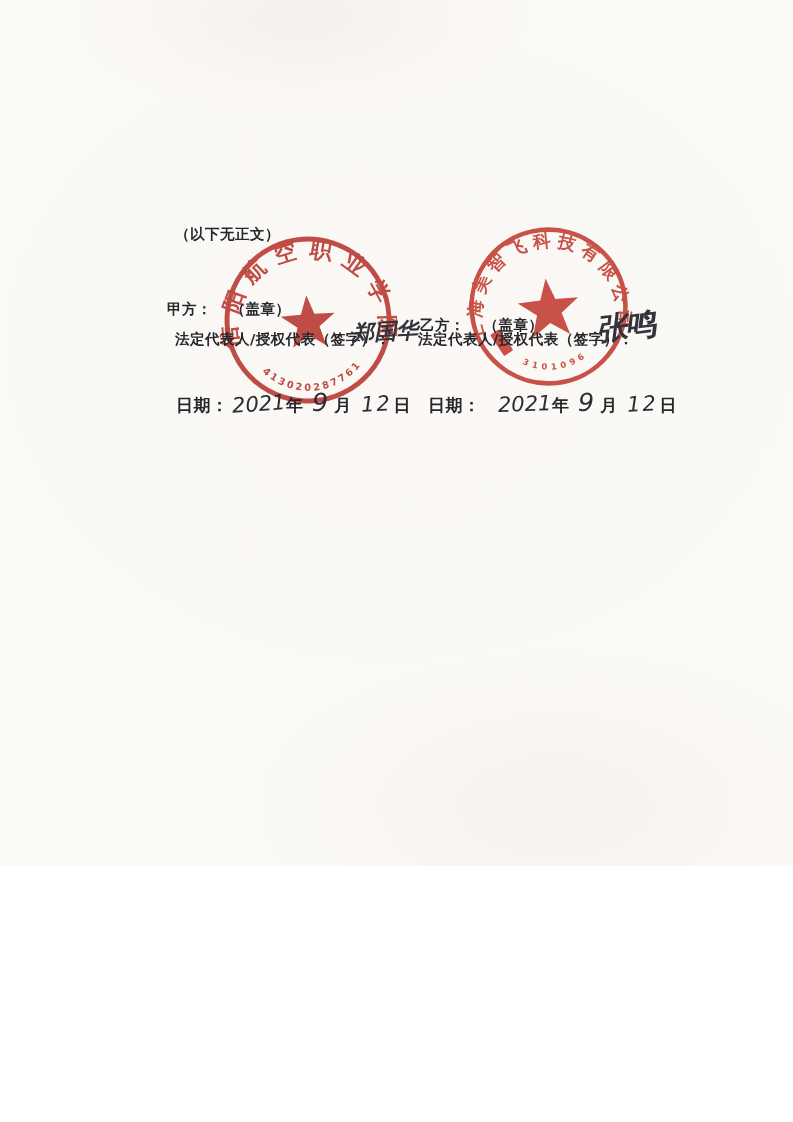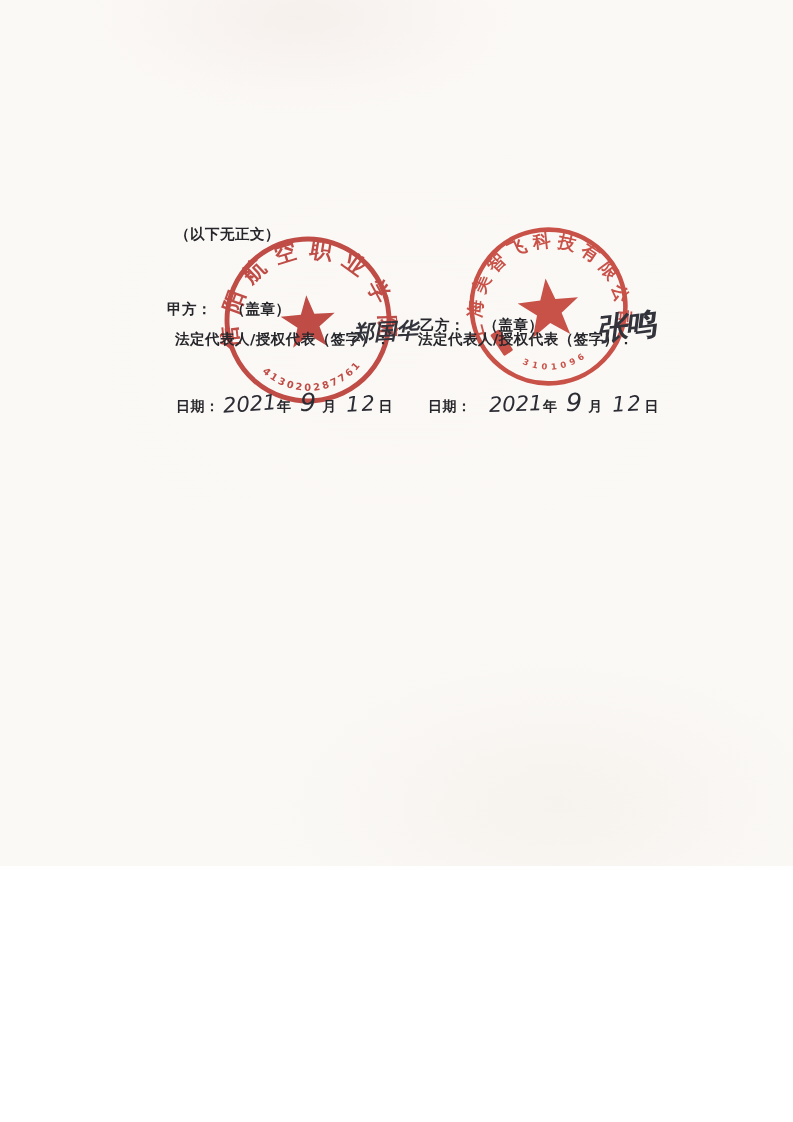--- a/index.html
+++ b/index.html
@@ -17,21 +17,21 @@
   .printed{
     position:absolute;
     font-weight:700;
     font-size:14.5px;
     letter-spacing:0.5px;
     color:#26262b;
     white-space:nowrap;
     z-index:3;
   }
   .inline-printed{
-    font-weight:700;font-size:14px;letter-spacing:0.5px;color:#26262b;white-space:nowrap;
+    font-weight:700;font-size:17px;letter-spacing:0.5px;color:#26262b;white-space:nowrap;
   }
   .hand{
     font-style:italic;
     font-weight:500;
     color:#2c2c35;
     white-space:nowrap;
   }
   .signature{
     position:absolute;
     z-index:4;

